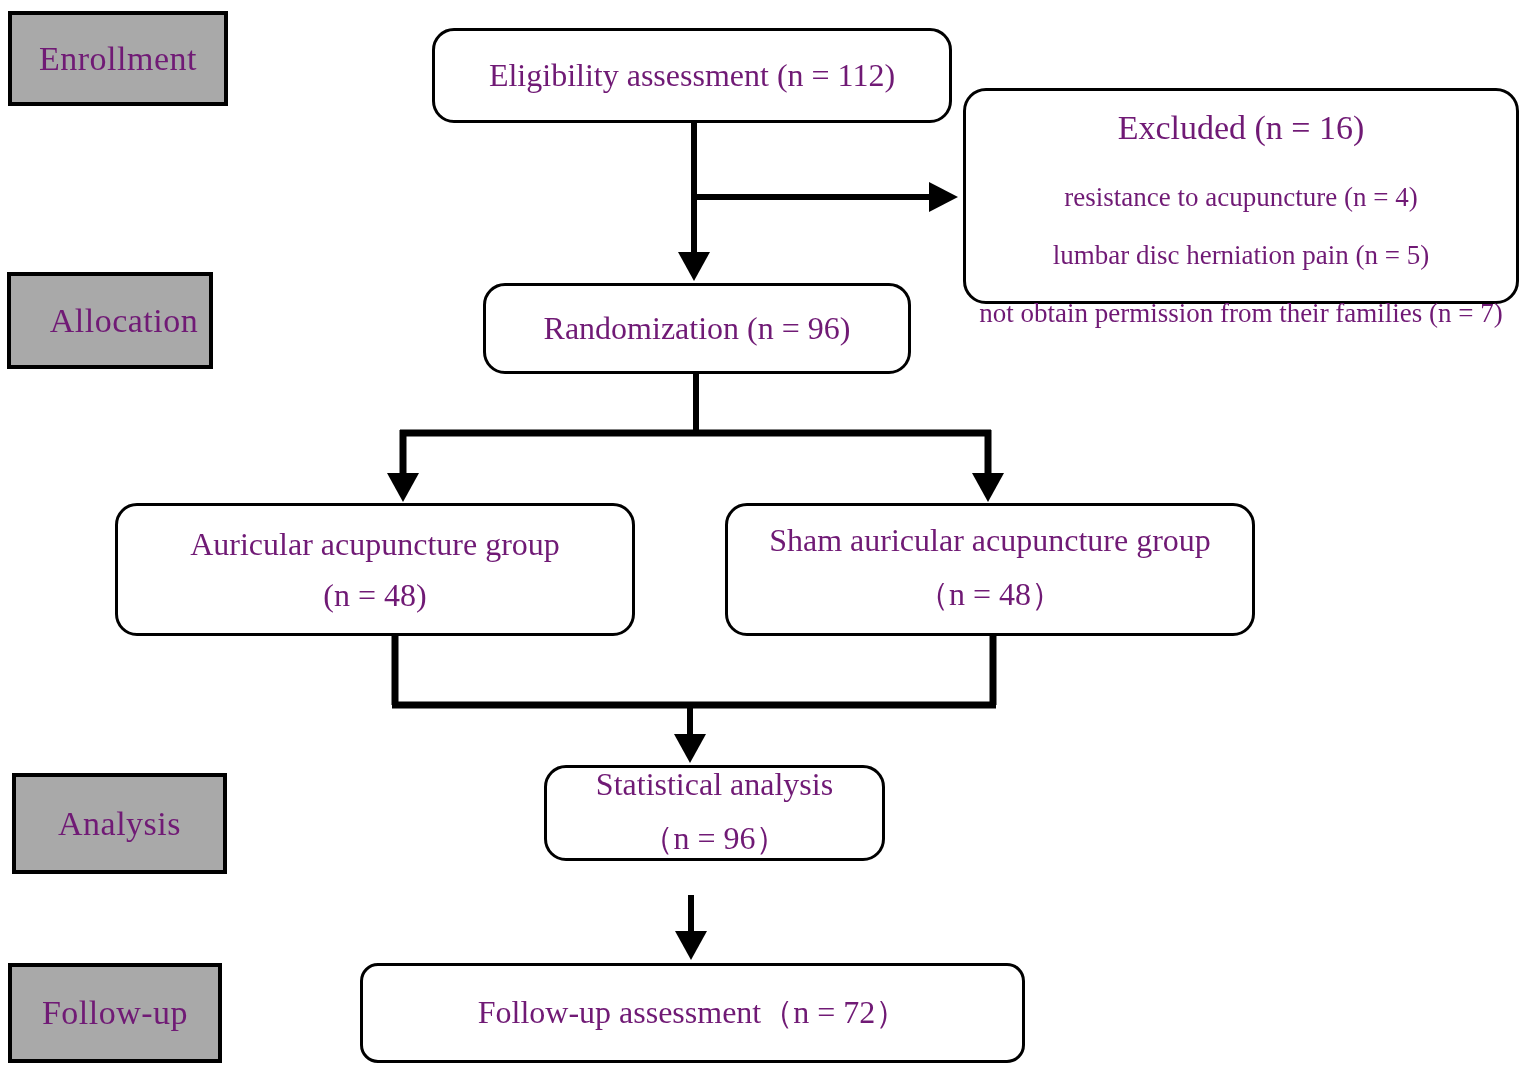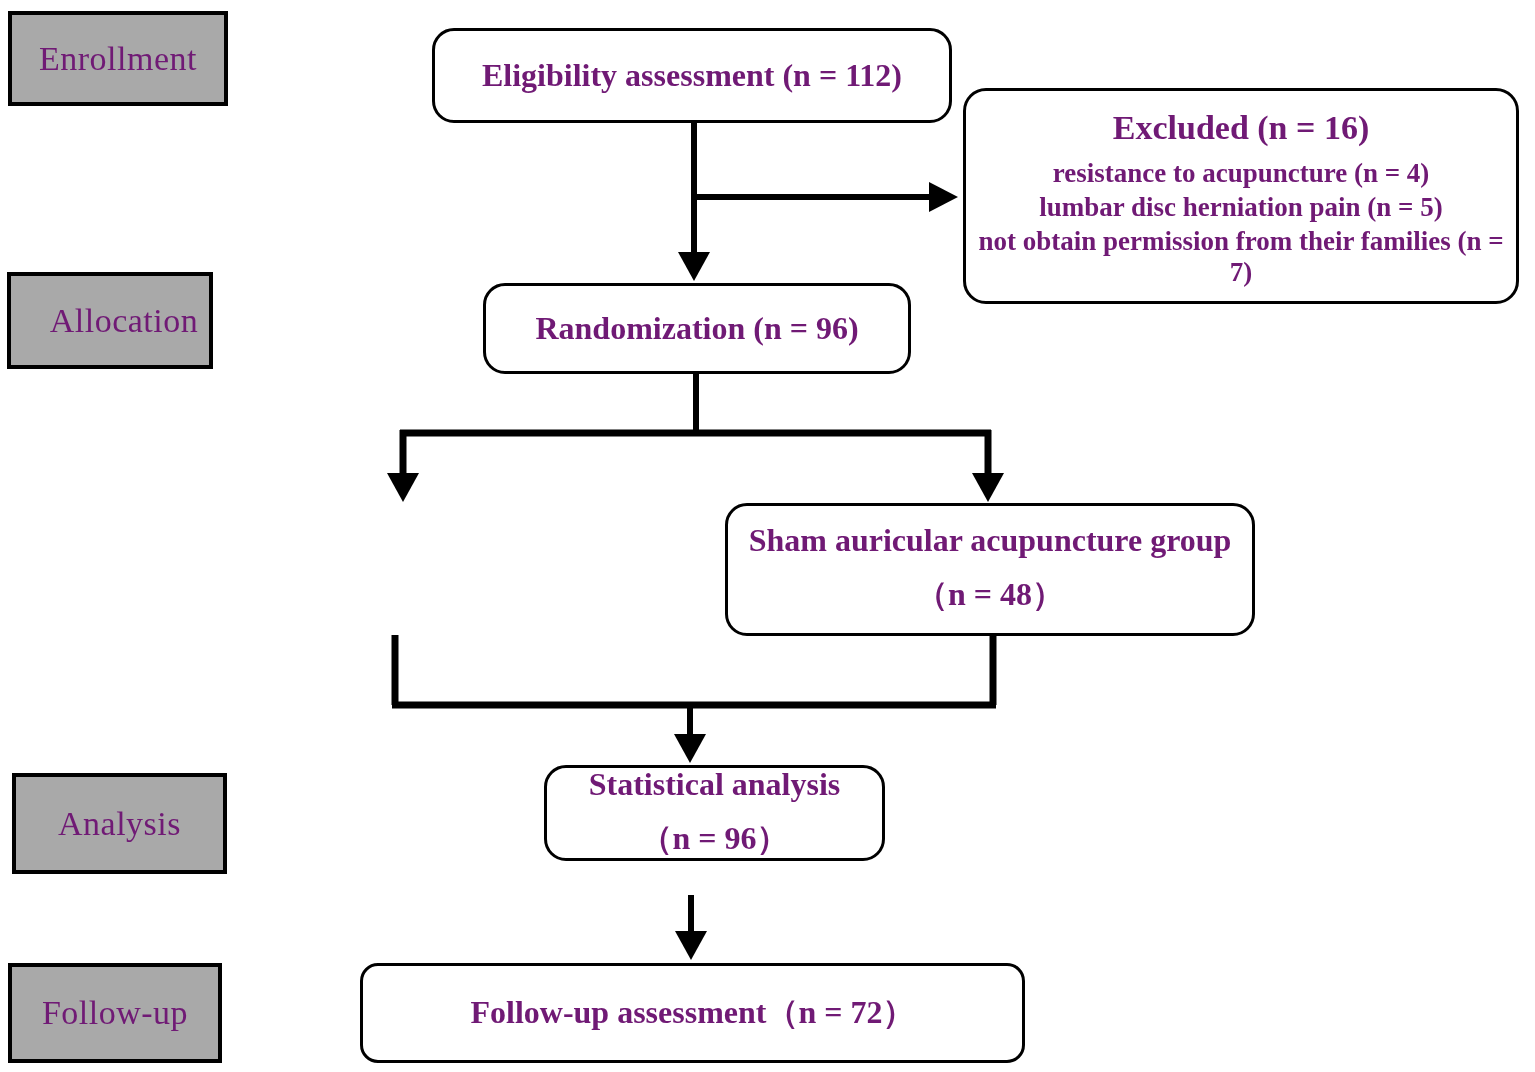--- a/index.html
+++ b/index.html
@@ -39,36 +39,35 @@
     background: #ffffff;
     border: 3px solid #000000;
     border-radius: 22px;
     box-sizing: border-box;
     display: flex;
     flex-direction: column;
     align-items: center;
     justify-content: center;
     font-size: 32px;
     text-align: center;
-    font-weight: bold;
   }
   .node-box .line2 {
     margin-top: 14px;
   }
   #excluded-box {
     justify-content: flex-start;
     padding-top: 18px;
   }
   #excluded-box .excl-title {
     font-size: 34px;
     margin-bottom: 8px;
   }
   #excluded-box .excl-reason {
     font-size: 27px;
-    margin-top: 3px;
+    margin-top: 27px;
   }
 </style>
 </head>
 <body>
 
 <div id="canvas">
 
   <svg id="connectors" viewBox="0 0 1535 1072" xmlns="http://www.w3.org/2000/svg">
 
     <line x1="694" y1="123" x2="694" y2="260" stroke="#000" stroke-width="6"></line>
@@ -118,20 +117,24 @@
     <div class="excl-title">Excluded (n = 16)</div>
     <div class="excl-reason">resistance to acupuncture (n = 4)</div>
     <div class="excl-reason">lumbar disc herniation pain (n = 5)</div>
     <div class="excl-reason">not obtain permission from their families (n = 7)</div>
   </div>
 
   <div class="node-box" style="left:483px; top:283px; width:428px; height:91px;align-items:center;">
     <span>Randomization (n = 96)</span>
   </div>
 
+  <div class="node-box" style="left:115px; top:503px; width:520px; height:133px;">
+    <span class="line1">Auricular acupuncture group</span>
+    <span class="line2">(n = 48)</span>
+  </div>
 
   <div class="node-box" style="left:725px; top:503px; width:530px; height:133px;">
     <span class="line1">Sham auricular acupuncture group</span>
     <span class="line2">（n = 48）</span>
   </div>
 
   <div class="node-box" style="left:544px; top:765px; width:341px; height:96px;">
     <span class="line1">Statistical analysis</span>
     <span class="line2">（n = 96）</span>
   </div>

